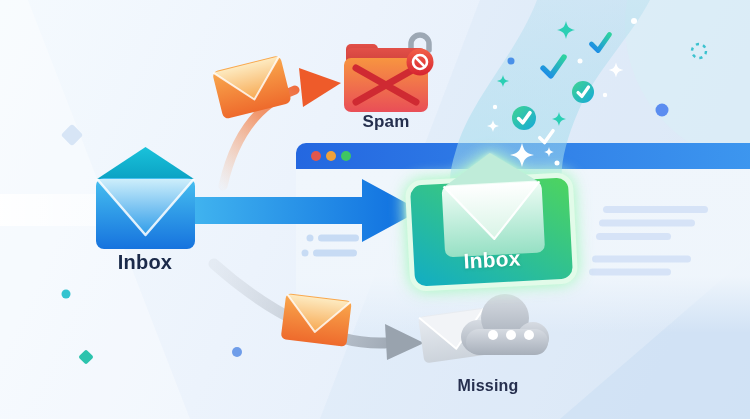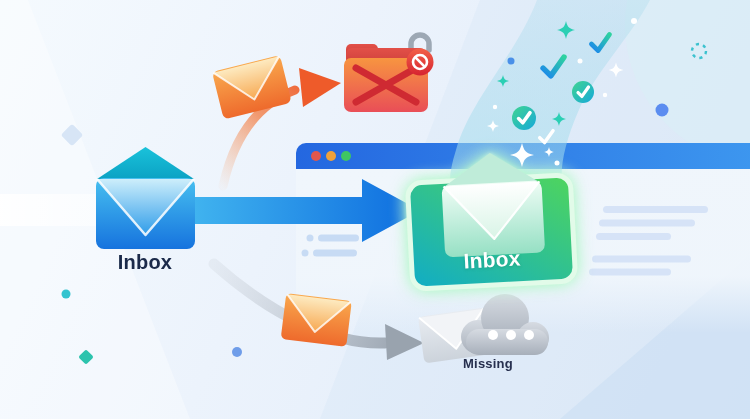--- a/index.html
+++ b/index.html
@@ -7,21 +7,21 @@
     position:relative;width:750px;height:419px;overflow:hidden;
     background:linear-gradient(115deg,#f5fafe 0%,#ecf3fc 40%,#dde9f8 100%);
     font-family:"Liberation Sans", sans-serif;
   }
   .canvas svg{position:absolute;left:0;top:0;}
   .lbl{position:absolute;text-align:center;letter-spacing:.2px;}
   .lbl-source{left:85px;top:251px;width:120px;font-size:20px;font-weight:800;color:#1b2a4a;}
   .lbl-spam{left:344px;top:112px;width:84px;font-size:17px;font-weight:600;color:#252f4e;}
   .lbl-card{left:430px;top:248px;width:124px;font-size:21px;font-weight:800;color:#ffffff;
             transform:rotate(-3deg);text-shadow:0 1px 3px rgba(16,118,84,.35);}
-  .lbl-missing{left:430px;top:356px;width:116px;font-size:13px;font-weight:600;color:#262f4e;}
+  .lbl-missing{left:430px;top:377px;width:116px;font-size:16px;font-weight:600;color:#262f4e;}
   .glowcard{filter:drop-shadow(0 0 8px rgba(132,240,170,.85)) drop-shadow(0 0 2px rgba(255,255,255,.9));}
 </style>
 </head>
 <body>
 
 <div class="canvas">
 <svg width="750" height="419" viewBox="0 0 750 419">
   <defs>
     <linearGradient id="leadBand" x1="0" y1="0" x2="1" y2="0">
       <stop offset="0" stop-color="#ffffff" stop-opacity=".95"></stop>
@@ -245,15 +245,16 @@
     <circle cx="634" cy="21" r="3" fill="#ffffff"></circle>
     <circle cx="580" cy="61" r="2.5" fill="#ffffff"></circle>
     <circle cx="605" cy="95" r="2.2" fill="#ffffff"></circle>
     <circle cx="495" cy="107" r="2.2" fill="#ffffff"></circle>
     <circle cx="557" cy="163" r="2.5" fill="#ffffff"></circle>
     <circle cx="511" cy="61" r="3.5" fill="#4a90e8"></circle>
   </g>
 </svg>
 
   <div class="lbl lbl-source">Inbox</div>
+  <div class="lbl lbl-spam">Spam</div>
   <div class="lbl lbl-card">Inbox</div>
   <div class="lbl lbl-missing">Missing</div>
 </div>
 
 </body></html>

